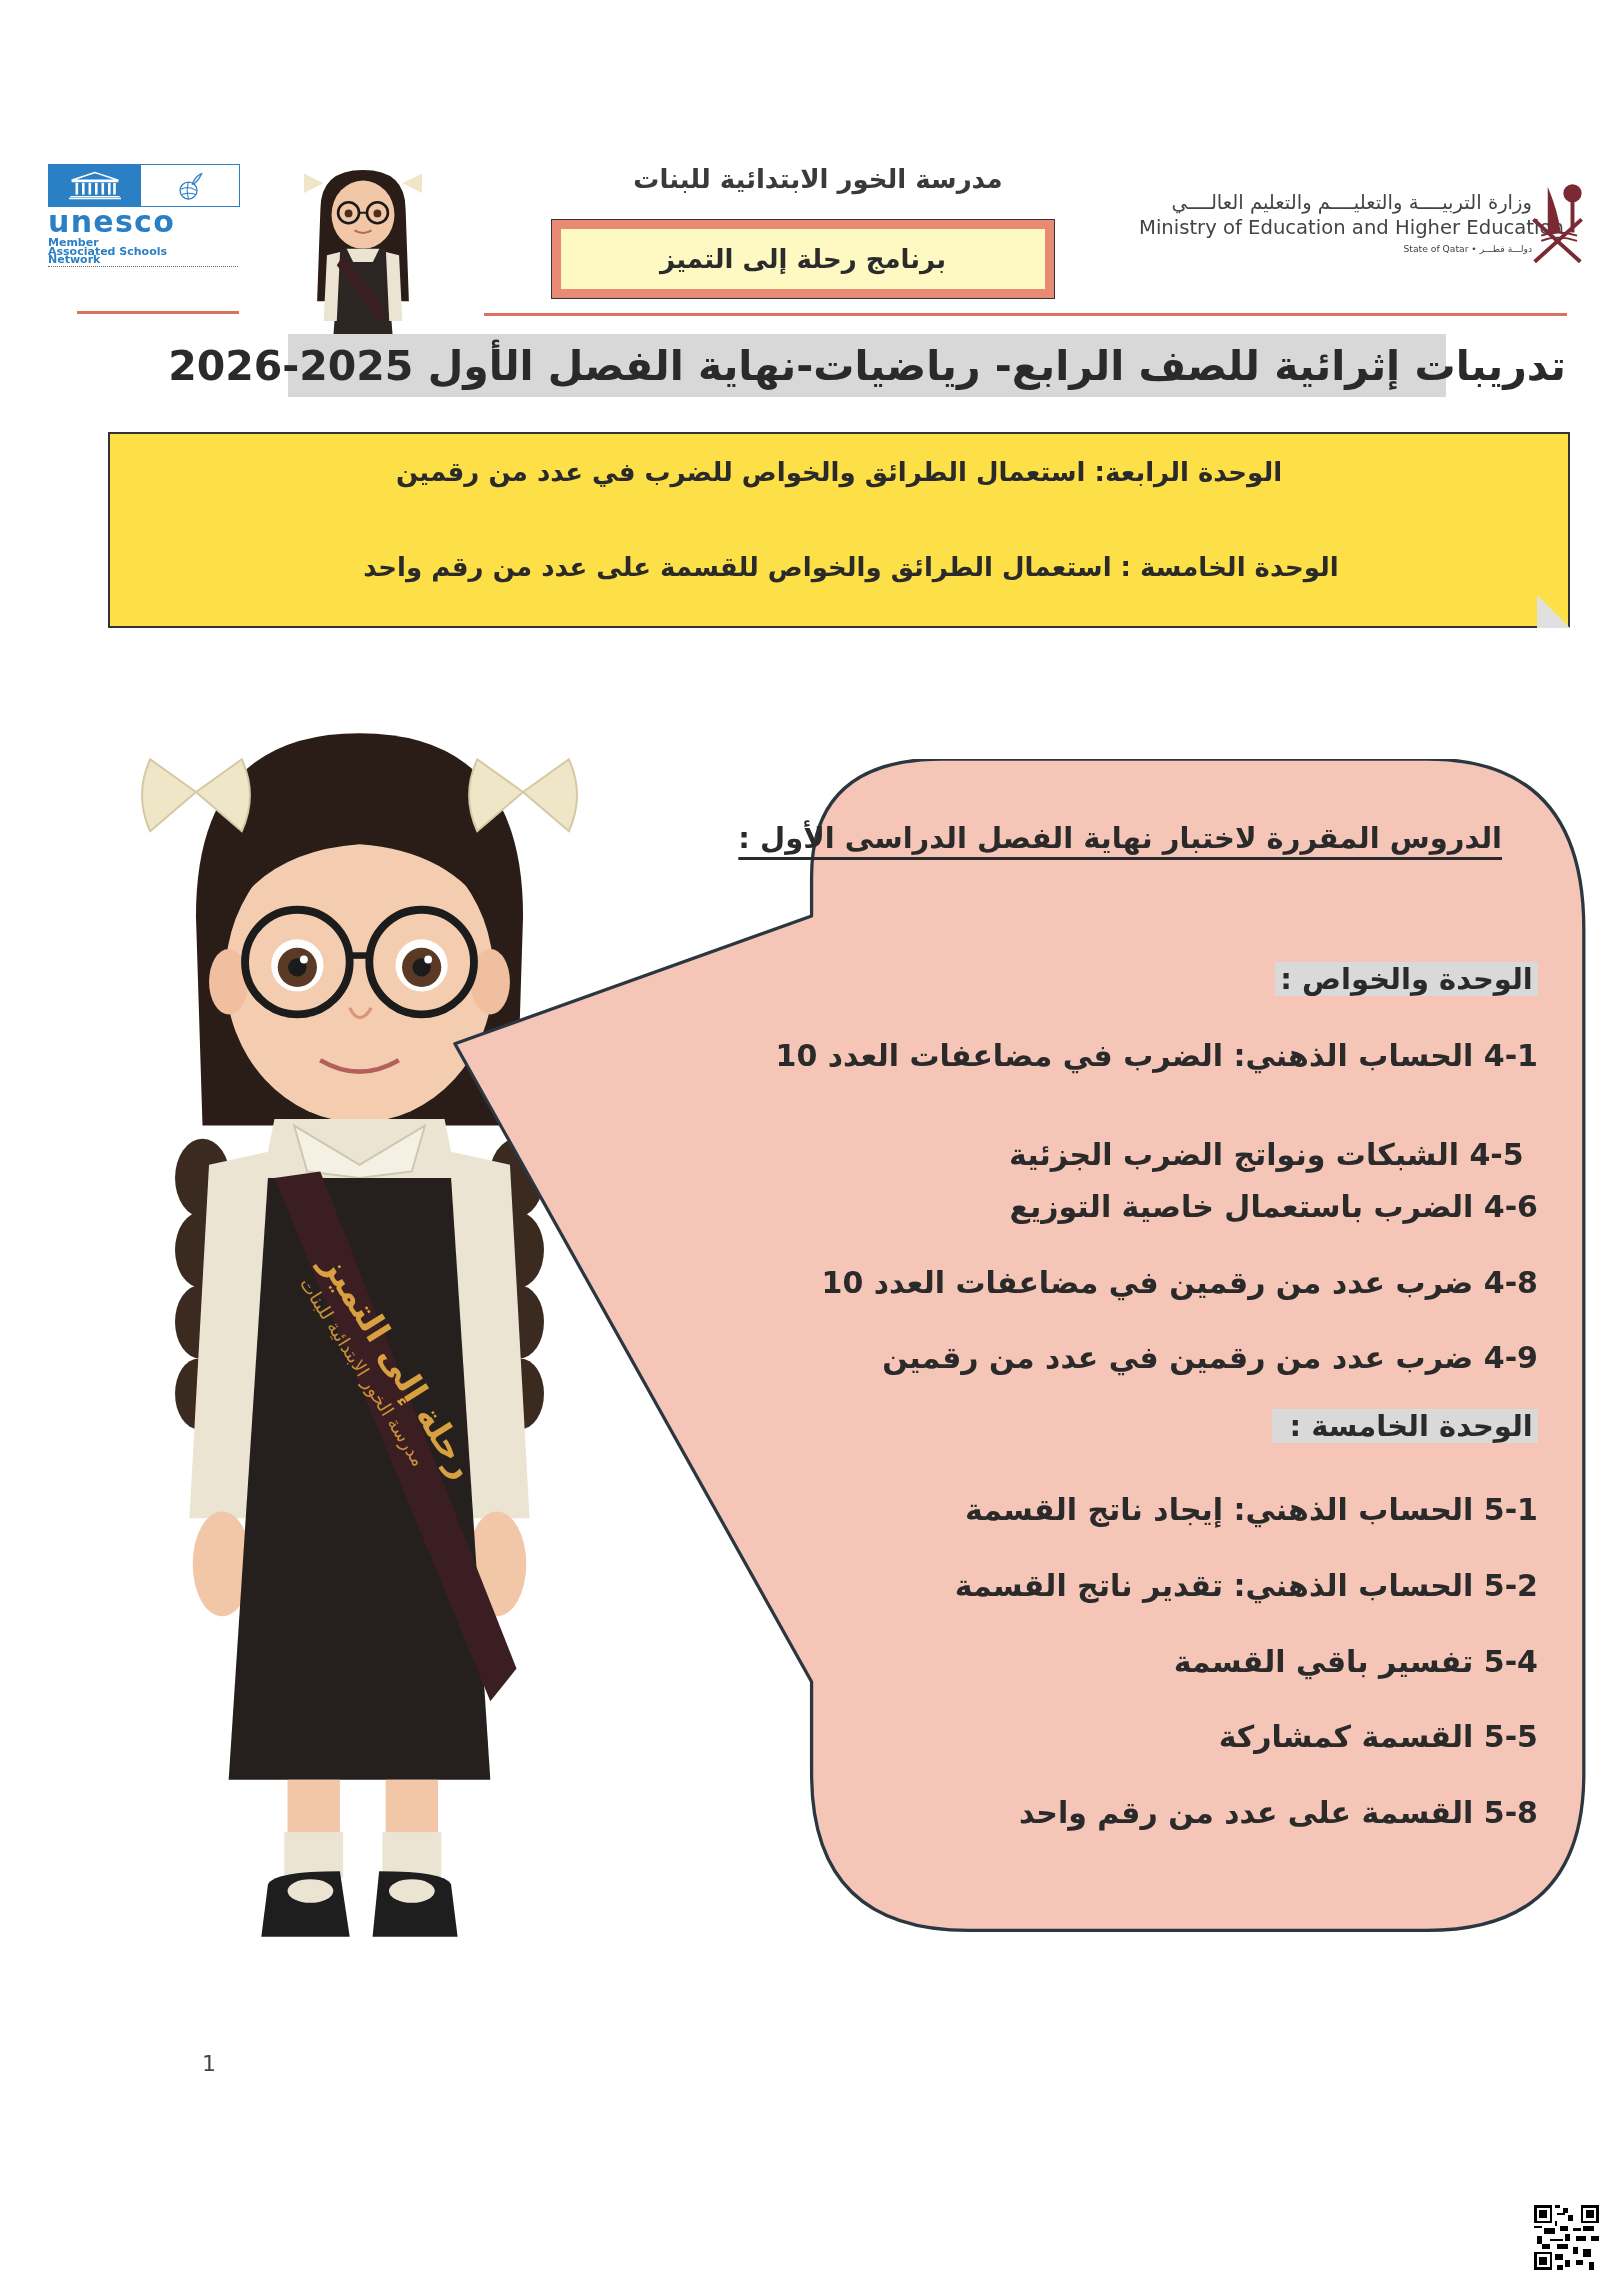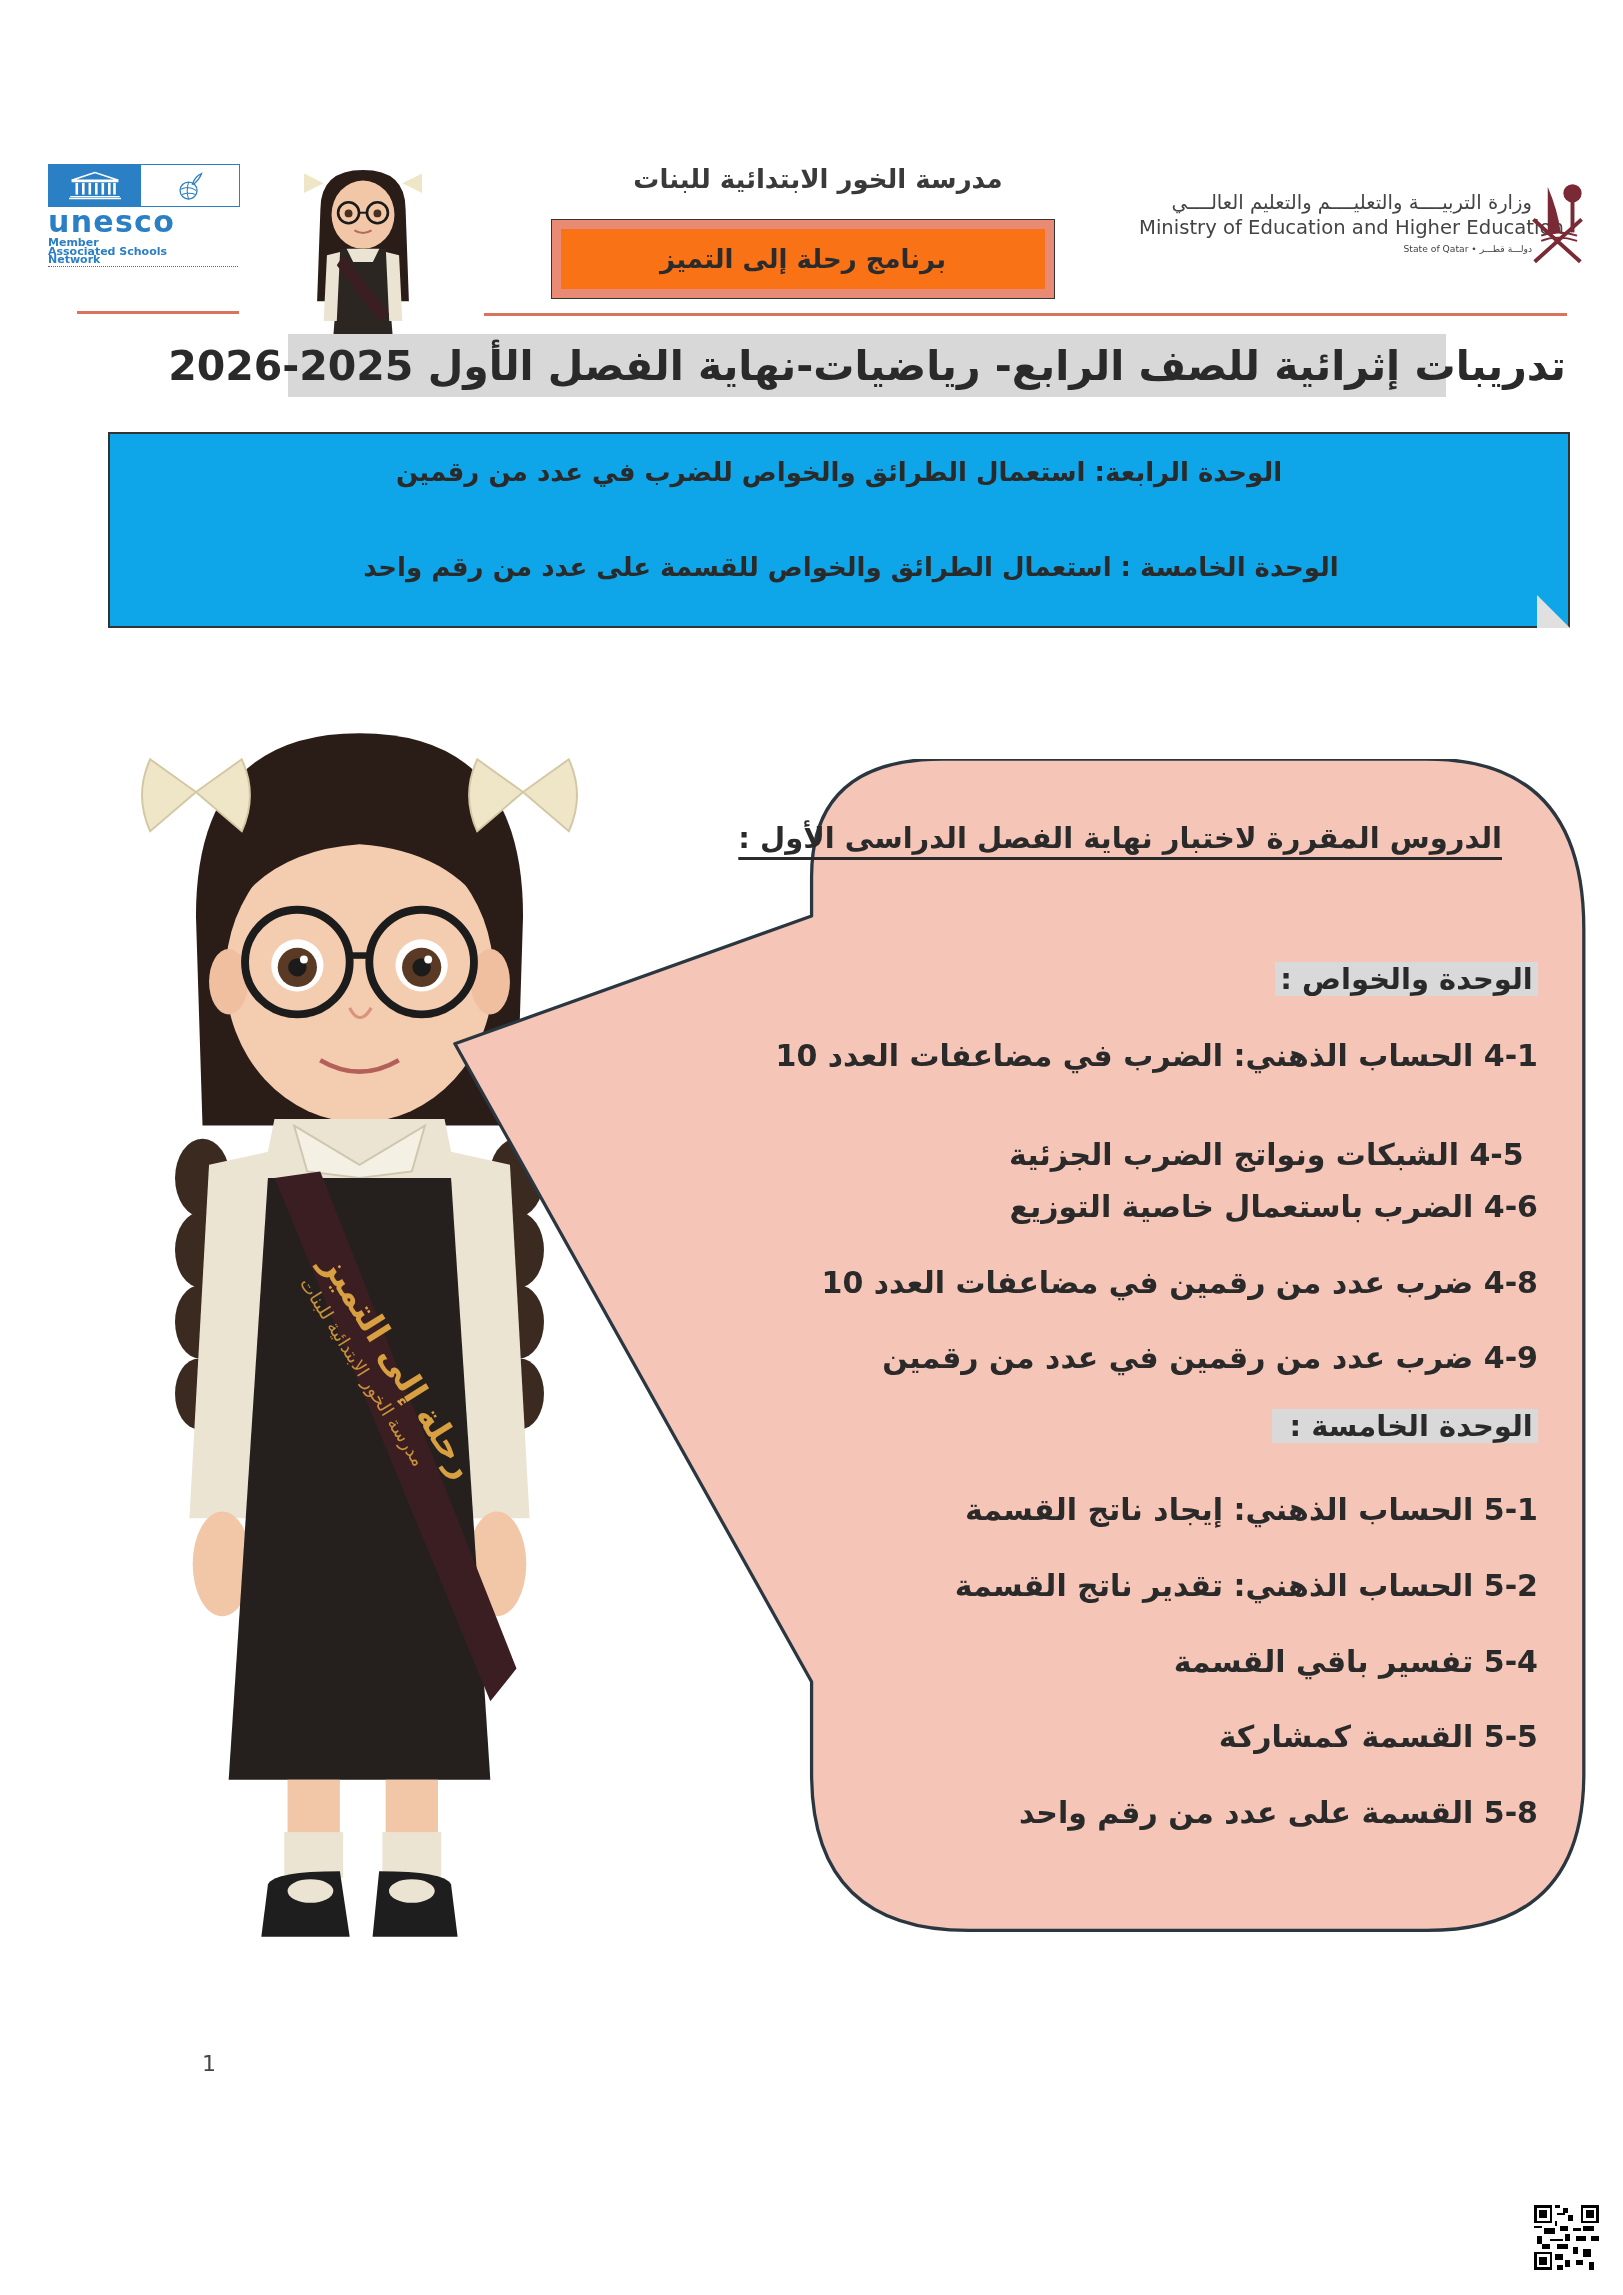--- a/index.html
+++ b/index.html
@@ -15,37 +15,37 @@
   .unesco .blue { width: 92px; height: 41px; background: #2b7fc4; display: flex; align-items: center; justify-content: center; }
   .unesco .white { flex: 1; display: flex; align-items: center; justify-content: center; }
   .unesco .word { position: absolute; left: 0; top: 41px; font-family: "DejaVu Sans", sans-serif; font-weight: bold; font-size: 30px; color: #2b7fc4; letter-spacing: 1.3px; line-height: 34px; }
   .unesco .sub { position: absolute; left: 0; top: 75px; font-family: "DejaVu Sans", sans-serif; font-weight: bold; font-size: 11px; line-height: 8.5px; color: #2b7fc4; }
   .unesco .dash { position: absolute; left: 0; top: 102px; width: 190px; border-top: 0.7px dotted #666; }
 
   .girl-small { left: 281px; top: 157px; width: 164px; height: 177px; }
 
   .school-name { left: 563px; top: 164px; width: 510px; text-align: center; font-family: "DejaVu Sans", sans-serif; font-weight: bold; font-size: 26px; color: #3a3a3a; direction: rtl; }
   .program-box { left: 551px; top: 219px; width: 504px; height: 80px; box-sizing: border-box; border: 1.3px solid #333; background: #e98a74; padding: 9.2px; }
-  .program-box .inner { width: 100%; height: 100%; background: #f97316; display: flex; align-items: center; justify-content: center; font-weight: bold; font-size: 26px; color: #2b2b2b; direction: rtl; }
+  .program-box .inner { width: 100%; height: 100%; background: #fef9c3; display: flex; align-items: center; justify-content: center; font-weight: bold; font-size: 26px; color: #2b2b2b; direction: rtl; }
 
   .ministry { left: 1139px; top: 190px; width: 393px; height: 85px; text-align: right; }
   .ministry .ar { font-size: 19.6px; color: #444; direction: rtl; line-height: 26px; }
   .ministry .en { font-size: 19.6px; color: #444; line-height: 23.6px; white-space: nowrap; }
   .ministry .state { font-size: 9.2px; color: #444; line-height: 17px; }
   .emblem { left: 1528px; top: 177px; width: 59px; height: 88px; }
 
   .rule-left { left: 77px; top: 311px; width: 162px; height: 2.6px; background: #d9735f; }
   .rule-right { left: 484px; top: 313px; width: 1083px; height: 2.6px; background: #d9735f; }
 
   
   .title-bar { left: 288px; top: 334px; width: 1158px; height: 63px; background: #d8d8d8; }
   .title-text { left: 288px; top: 334px; width: 1158px; height: 63px; display: flex; align-items: center; justify-content: center; direction: rtl; font-weight: bold; font-size: 41px; color: #2a2a2a; letter-spacing: -0.7px; white-space: nowrap; text-align: center; }
 
   
-  .units-box { left: 108px; top: 432px; width: 1462px; height: 196px; box-sizing: border-box; border: 2px solid #333; border-right-width: 2px; background: #0ea5e9; }
+  .units-box { left: 108px; top: 432px; width: 1462px; height: 196px; box-sizing: border-box; border: 2px solid #333; border-right-width: 2px; background: #fde047; }
   .units-box .fold { position: absolute; right: -2px; bottom: -2px; width: 0; height: 0; border-left: 33px solid #e0e0e0; border-top: 33px solid transparent; }
   .unit-line { position: absolute; left: 0; right: 0; text-align: center; direction: rtl; font-weight: bold; font-size: 26px; color: #2a2a2a; }
   .unit-line.l1 { top: 23px; }
   .unit-line.l2 { top: 118px; padding-left: 24px; }
 
   
   .girl-big { left: 124px; top: 720px; width: 471px; height: 1243px; }
 
   
   .bubble-svg { left: 445px; top: 759px; width: 1152px; height: 1178px; }

